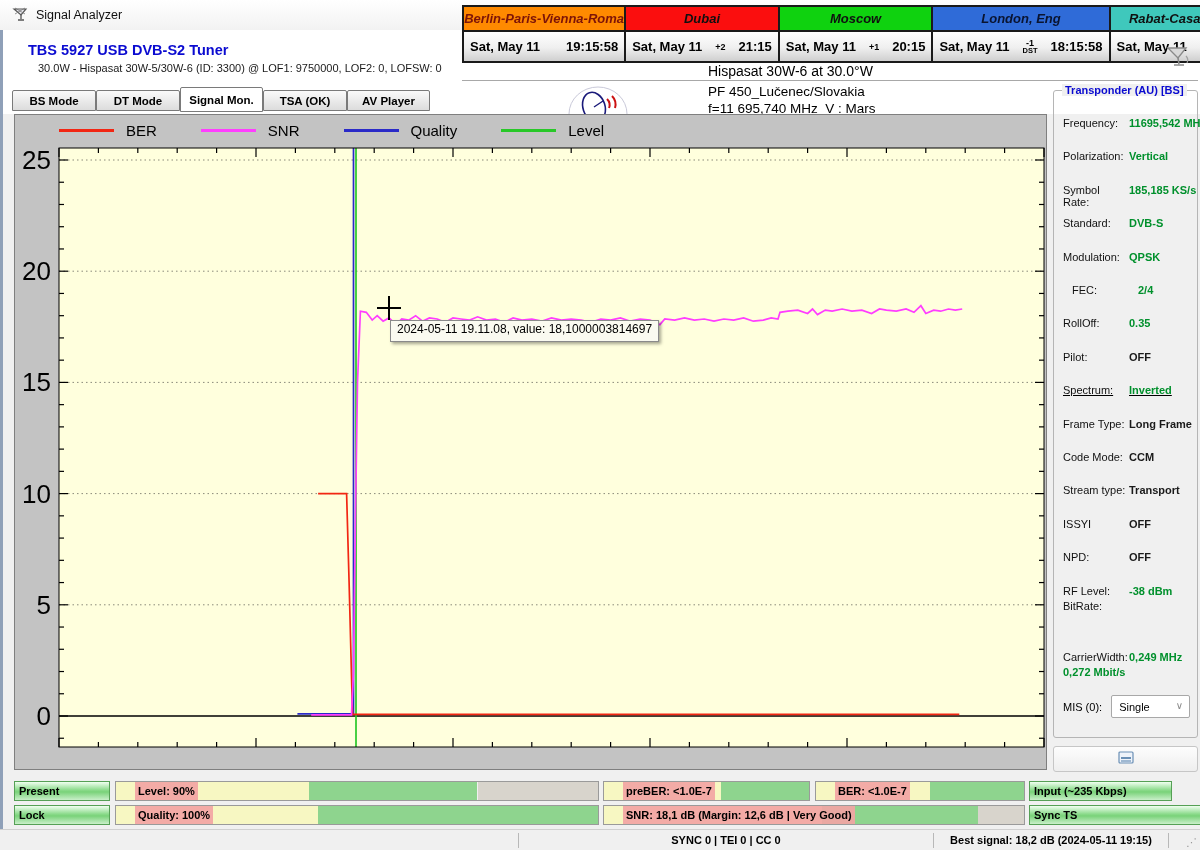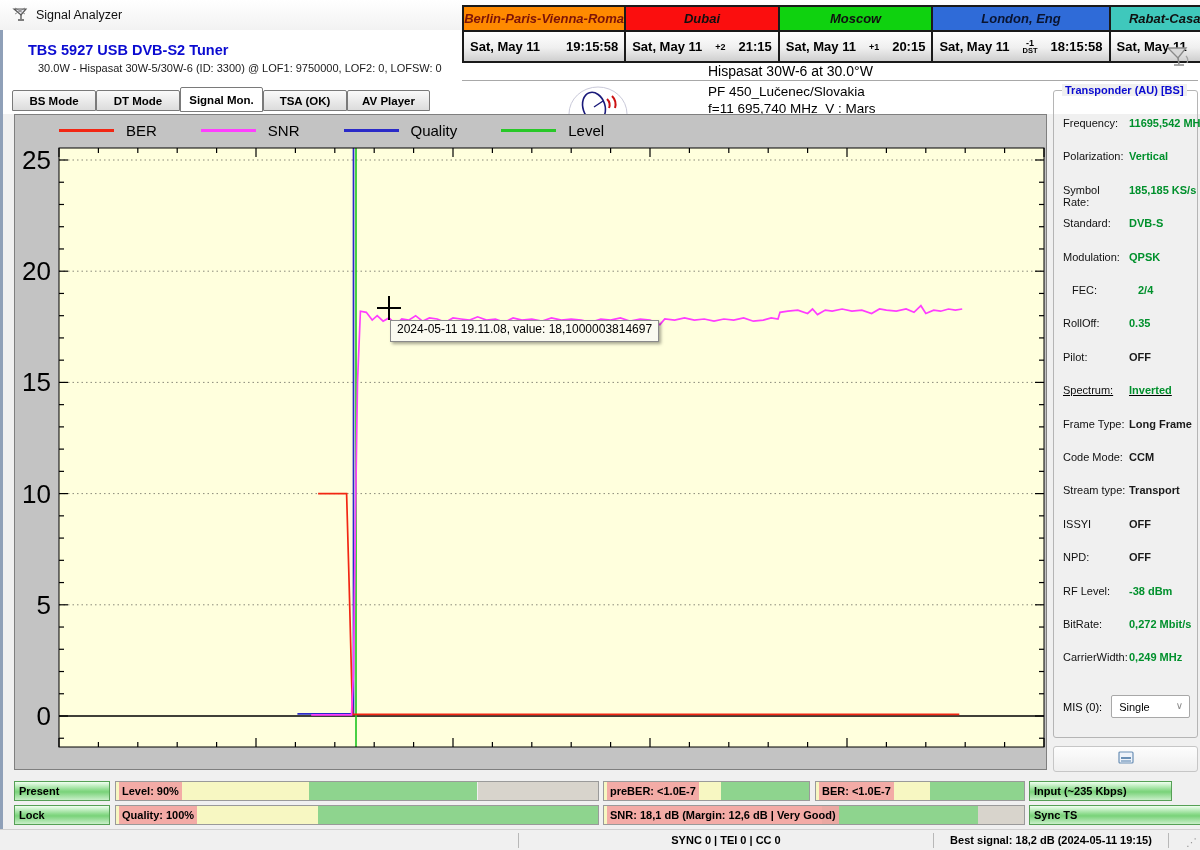--- a/index.html
+++ b/index.html
@@ -87,21 +87,21 @@
                 border:1px solid #c6c6c6;border-radius:3px;box-sizing:border-box;display:flex;
                 align-items:center;justify-content:center;}
 
   
   .bar{position:absolute;height:20px;box-sizing:border-box;display:flex;align-items:center;
        font-size:11px;font-weight:bold;overflow:hidden;white-space:nowrap;}
   .bar.plain{border:1px solid #55a055;
        background:linear-gradient(#f0fff0,#8ada8a 45%,#79d279 55%,#c9efc9);}
   .bar.plain .txt{padding-left:4px;}
   .bar.meter{border:1px solid #9a9a9a;}
-  .bar.meter .txt{position:relative;z-index:2;margin-left:3px;background:rgba(242,164,164,.92);
+  .bar.meter .txt{position:relative;z-index:2;margin-left:19px;background:rgba(242,164,164,.92);
                   padding:18px 3px;border-radius:1px;}
   .bar.meter .seg{position:absolute;top:0;bottom:0;z-index:1;}
 
   
   #statusbar{left:0;top:829px;width:1200px;height:21px;background:#f0f0f0;border-top:1px solid #d0d0d0;
              box-sizing:border-box;}
   .sb-sec{position:absolute;top:0;height:20px;display:flex;align-items:center;justify-content:center;
           font-size:11px;font-weight:bold;}
   .sb-sep{position:absolute;top:3px;width:1px;height:15px;background:#b8b8b8;}
   #sb-grip{position:absolute;right:2px;top:6px;color:#9a9a9a;font-size:11px;letter-spacing:1px;}
@@ -412,21 +412,21 @@
         <span class="val">OFF</span>
       </div>
       <div class="tp-row" style="top: 460.2px;">
         <span class="lbl">NPD:</span>
         <span class="val">OFF</span>
       </div>
       <div class="tp-row" style="top: 493.6px;">
         <span class="lbl">RF Level:</span>
         <span class="val green">-38 dBm</span>
       </div>
-      <div class="tp-row" style="top: 527px;">
+      <div class="tp-row" style="top: 509px; flex-direction: column;">
         <span class="lbl">BitRate:</span>
         <span class="val green">0,272 Mbit/s</span>
       </div>
       <div class="tp-row" style="top: 560.4px;">
         <span class="lbl">CarrierWidth:</span>
         <span class="val green">0,249 MHz</span>
       </div>
     </div>
   <div id="mis-row">
     <span>MIS (0):</span>

